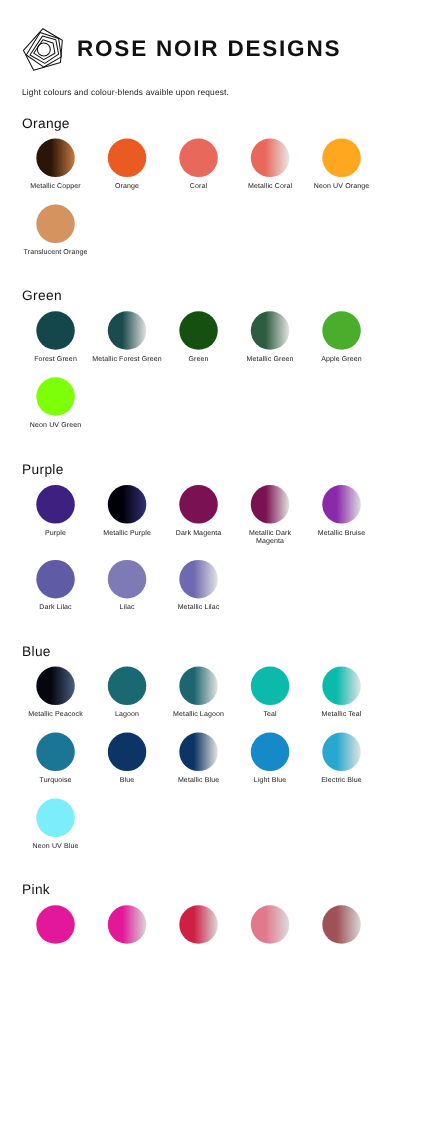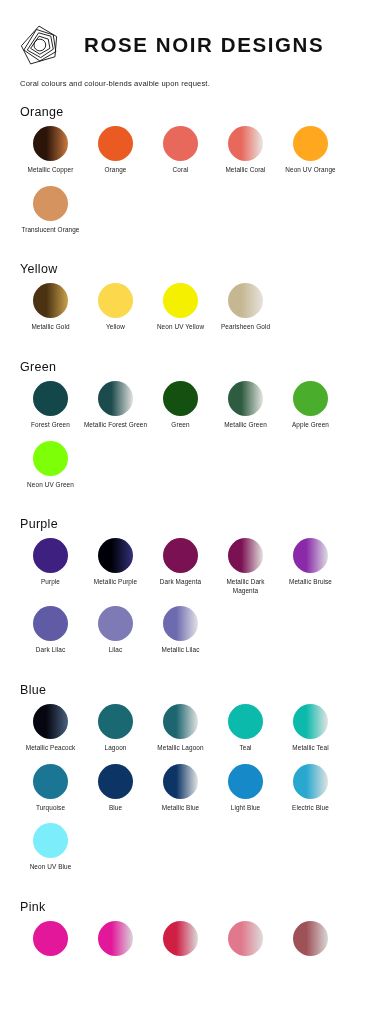--- a/index.html
+++ b/index.html
@@ -21,21 +21,21 @@
     box-sizing: border-box;
     padding: 18px 14px 16px 18px;
     background: #ffffff;
     position: relative;
   }
 
   
   .header {
     display: flex;
     align-items: center;
-    gap: 24px;
+    gap: 10px;
     padding-top: 6px;
   }
   .logo-mark {
     width: 42px;
     height: 42px;
     flex: 0 0 42px;
     display: block;
   }
   .brand-title {
     font-size: 20.5px;
@@ -106,21 +106,21 @@
     <svg class="logo-mark" viewBox="0 0 100 100" fill="none" stroke="#111111" stroke-width="2.2" stroke-linejoin="round">
       <polygon points="50,5 92,30 88,78 30,95 8,52"></polygon>
       <polygon points="44,13 84,26 90,66 52,88 14,62"></polygon>
       <polygon points="49,21 78,29 84,60 54,80 22,62"></polygon>
       <polygon points="50,29 72,36 76,58 52,72 30,58"></polygon>
       <circle cx="52" cy="50" r="14"></circle>
     </svg>
     <div class="brand-title">ROSE NOIR DESIGNS</div>
   </div>
 
-  <div class="subtitle">Coral colours and colour-blends avaible upon request.</div>
+  <div class="subtitle">Light colours and colour-blends avaible upon request.</div>
 
   <div id="groups-container">
       <div class="group">
         <div class="group-heading">Orange</div>
         <div class="swatch-row">
           <div class="swatch">
             <span class="swatch-dot" style="background: linear-gradient(90deg, rgb(43, 20, 8) 0%, rgb(43, 20, 8) 38%, rgb(200, 122, 63) 100%);"></span>
             <span class="swatch-label">Metallic Copper</span>
           </div>
           <div class="swatch">
@@ -139,41 +139,20 @@
             <span class="swatch-dot" style="background: rgb(255, 168, 31);"></span>
             <span class="swatch-label">Neon UV Orange</span>
           </div>
           <div class="swatch">
             <span class="swatch-dot" style="background: rgb(213, 148, 95);"></span>
             <span class="swatch-label">Translucent Orange</span>
           </div>
         </div>
       </div>
       <div class="group">
-        <div class="group-heading">Yellow</div>
-        <div class="swatch-row">
-          <div class="swatch">
-            <span class="swatch-dot" style="background: linear-gradient(90deg, rgb(74, 50, 18) 0%, rgb(74, 50, 18) 38%, rgb(201, 161, 76) 100%);"></span>
-            <span class="swatch-label">Metallic Gold</span>
-          </div>
-          <div class="swatch">
-            <span class="swatch-dot" style="background: rgb(251, 216, 76);"></span>
-            <span class="swatch-label">Yellow</span>
-          </div>
-          <div class="swatch">
-            <span class="swatch-dot" style="background: rgb(245, 239, 0);"></span>
-            <span class="swatch-label">Neon UV Yellow</span>
-          </div>
-          <div class="swatch">
-            <span class="swatch-dot" style="background: linear-gradient(90deg, rgb(198, 183, 147) 0%, rgb(198, 183, 147) 38%, rgb(230, 227, 221) 100%);"></span>
-            <span class="swatch-label">Pearlsheen Gold</span>
-          </div>
-        </div>
-      </div>
-      <div class="group">
         <div class="group-heading">Green</div>
         <div class="swatch-row">
           <div class="swatch">
             <span class="swatch-dot" style="background: rgb(19, 71, 74);"></span>
             <span class="swatch-label">Forest Green</span>
           </div>
           <div class="swatch">
             <span class="swatch-dot" style="background: linear-gradient(90deg, rgb(28, 75, 77) 0%, rgb(28, 75, 77) 38%, rgb(226, 226, 224) 100%);"></span>
             <span class="swatch-label">Metallic Forest Green</span>
           </div>

